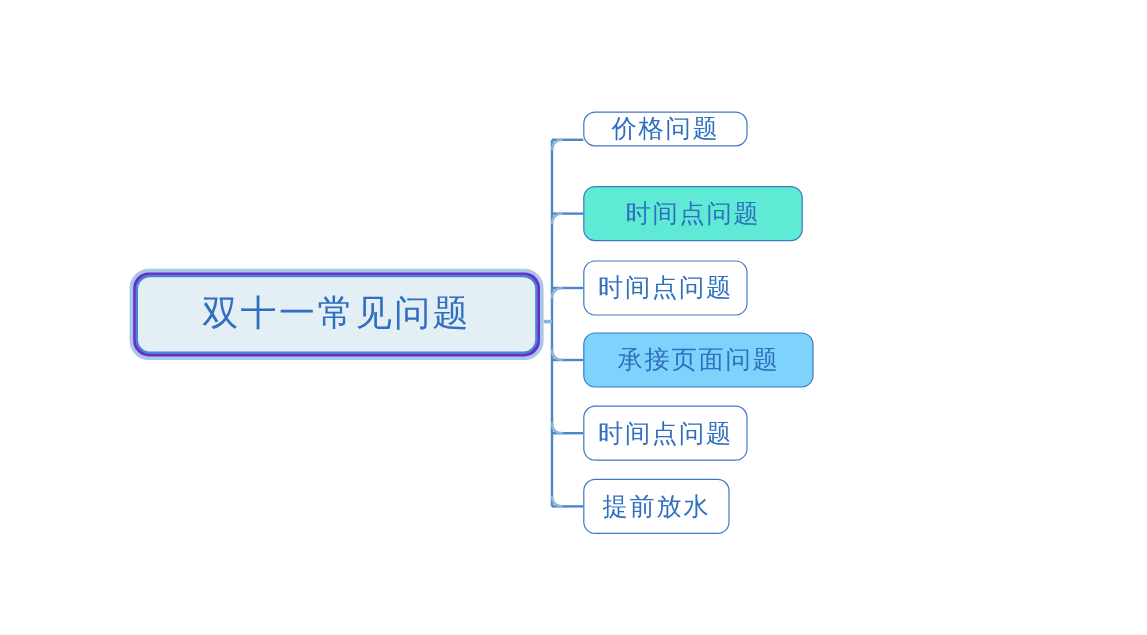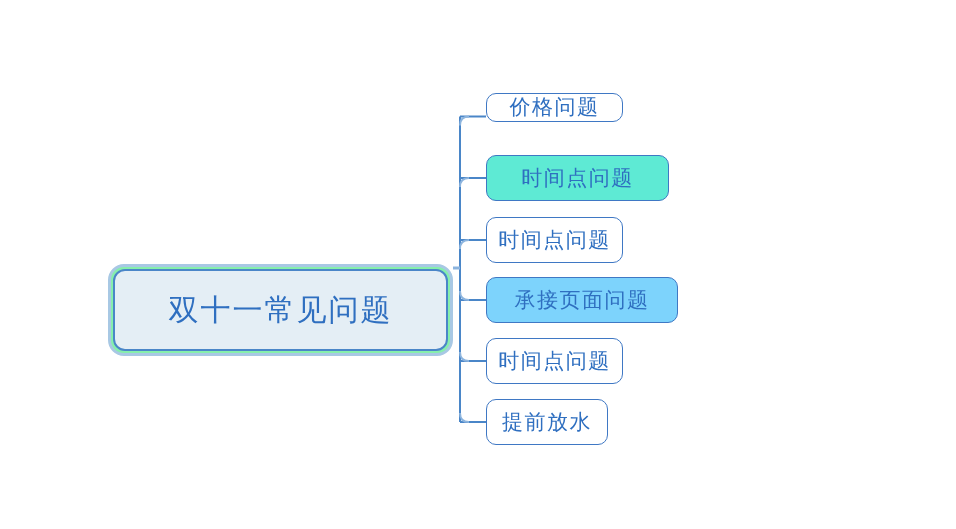--- a/index.html
+++ b/index.html
@@ -97,21 +97,21 @@
         <path d="M 460 422 L 486 422" stroke="#4a86c8" stroke-width="2" fill="none"></path>
         <path d="M 460 125.5 Q 460 116.5 469 116.5" stroke="#8cb4de" stroke-width="2" fill="none"></path>
         <path d="M 460 187 Q 460 178 469 178" stroke="#8cb4de" stroke-width="2" fill="none"></path>
         <path d="M 460 249 Q 460 240 469 240" stroke="#8cb4de" stroke-width="2" fill="none"></path>
         <path d="M 460 291 Q 460 300 469 300" stroke="#8cb4de" stroke-width="2" fill="none"></path>
         <path d="M 460 352 Q 460 361 469 361" stroke="#8cb4de" stroke-width="2" fill="none"></path>
         <path d="M 460 413 Q 460 422 469 422" stroke="#8cb4de" stroke-width="2" fill="none"></path>
       </g>
   </svg>
 
-  <div id="root-node" class="node" style="left: 108px; top: 224px; width: 345px; height: 92px; background: #86efac; border-color: rgb(168, 200, 228); margin-top: 40px;">
+  <div id="root-node" class="node" style="left: 108px; top: 224px; width: 345px; height: 76px; background: #6d28d9; border-color: rgb(168, 200, 228);">
     <div id="root-node-inner" style="border-color: rgb(74, 134, 200); background: rgb(228, 238, 245);">
       <span id="root-node-label" style="color: rgb(47, 111, 192); font-size: 30px;">双十一常见问题</span>
     </div>
   </div>
 
   <div id="child-nodes">
       <div class="node child-node" style="left: 486px; top: 93px; width: 137px; height: 29px; background: rgb(255, 255, 255); border-color: rgb(63, 120, 196);">
         <span class="child-node-label" style="color: rgb(47, 111, 192);">价格问题</span>
       </div>
       <div class="node child-node" style="left: 486px; top: 155px; width: 183px; height: 46px; background: #5eead4; border-color: rgb(63, 120, 196); text-align: right;">

